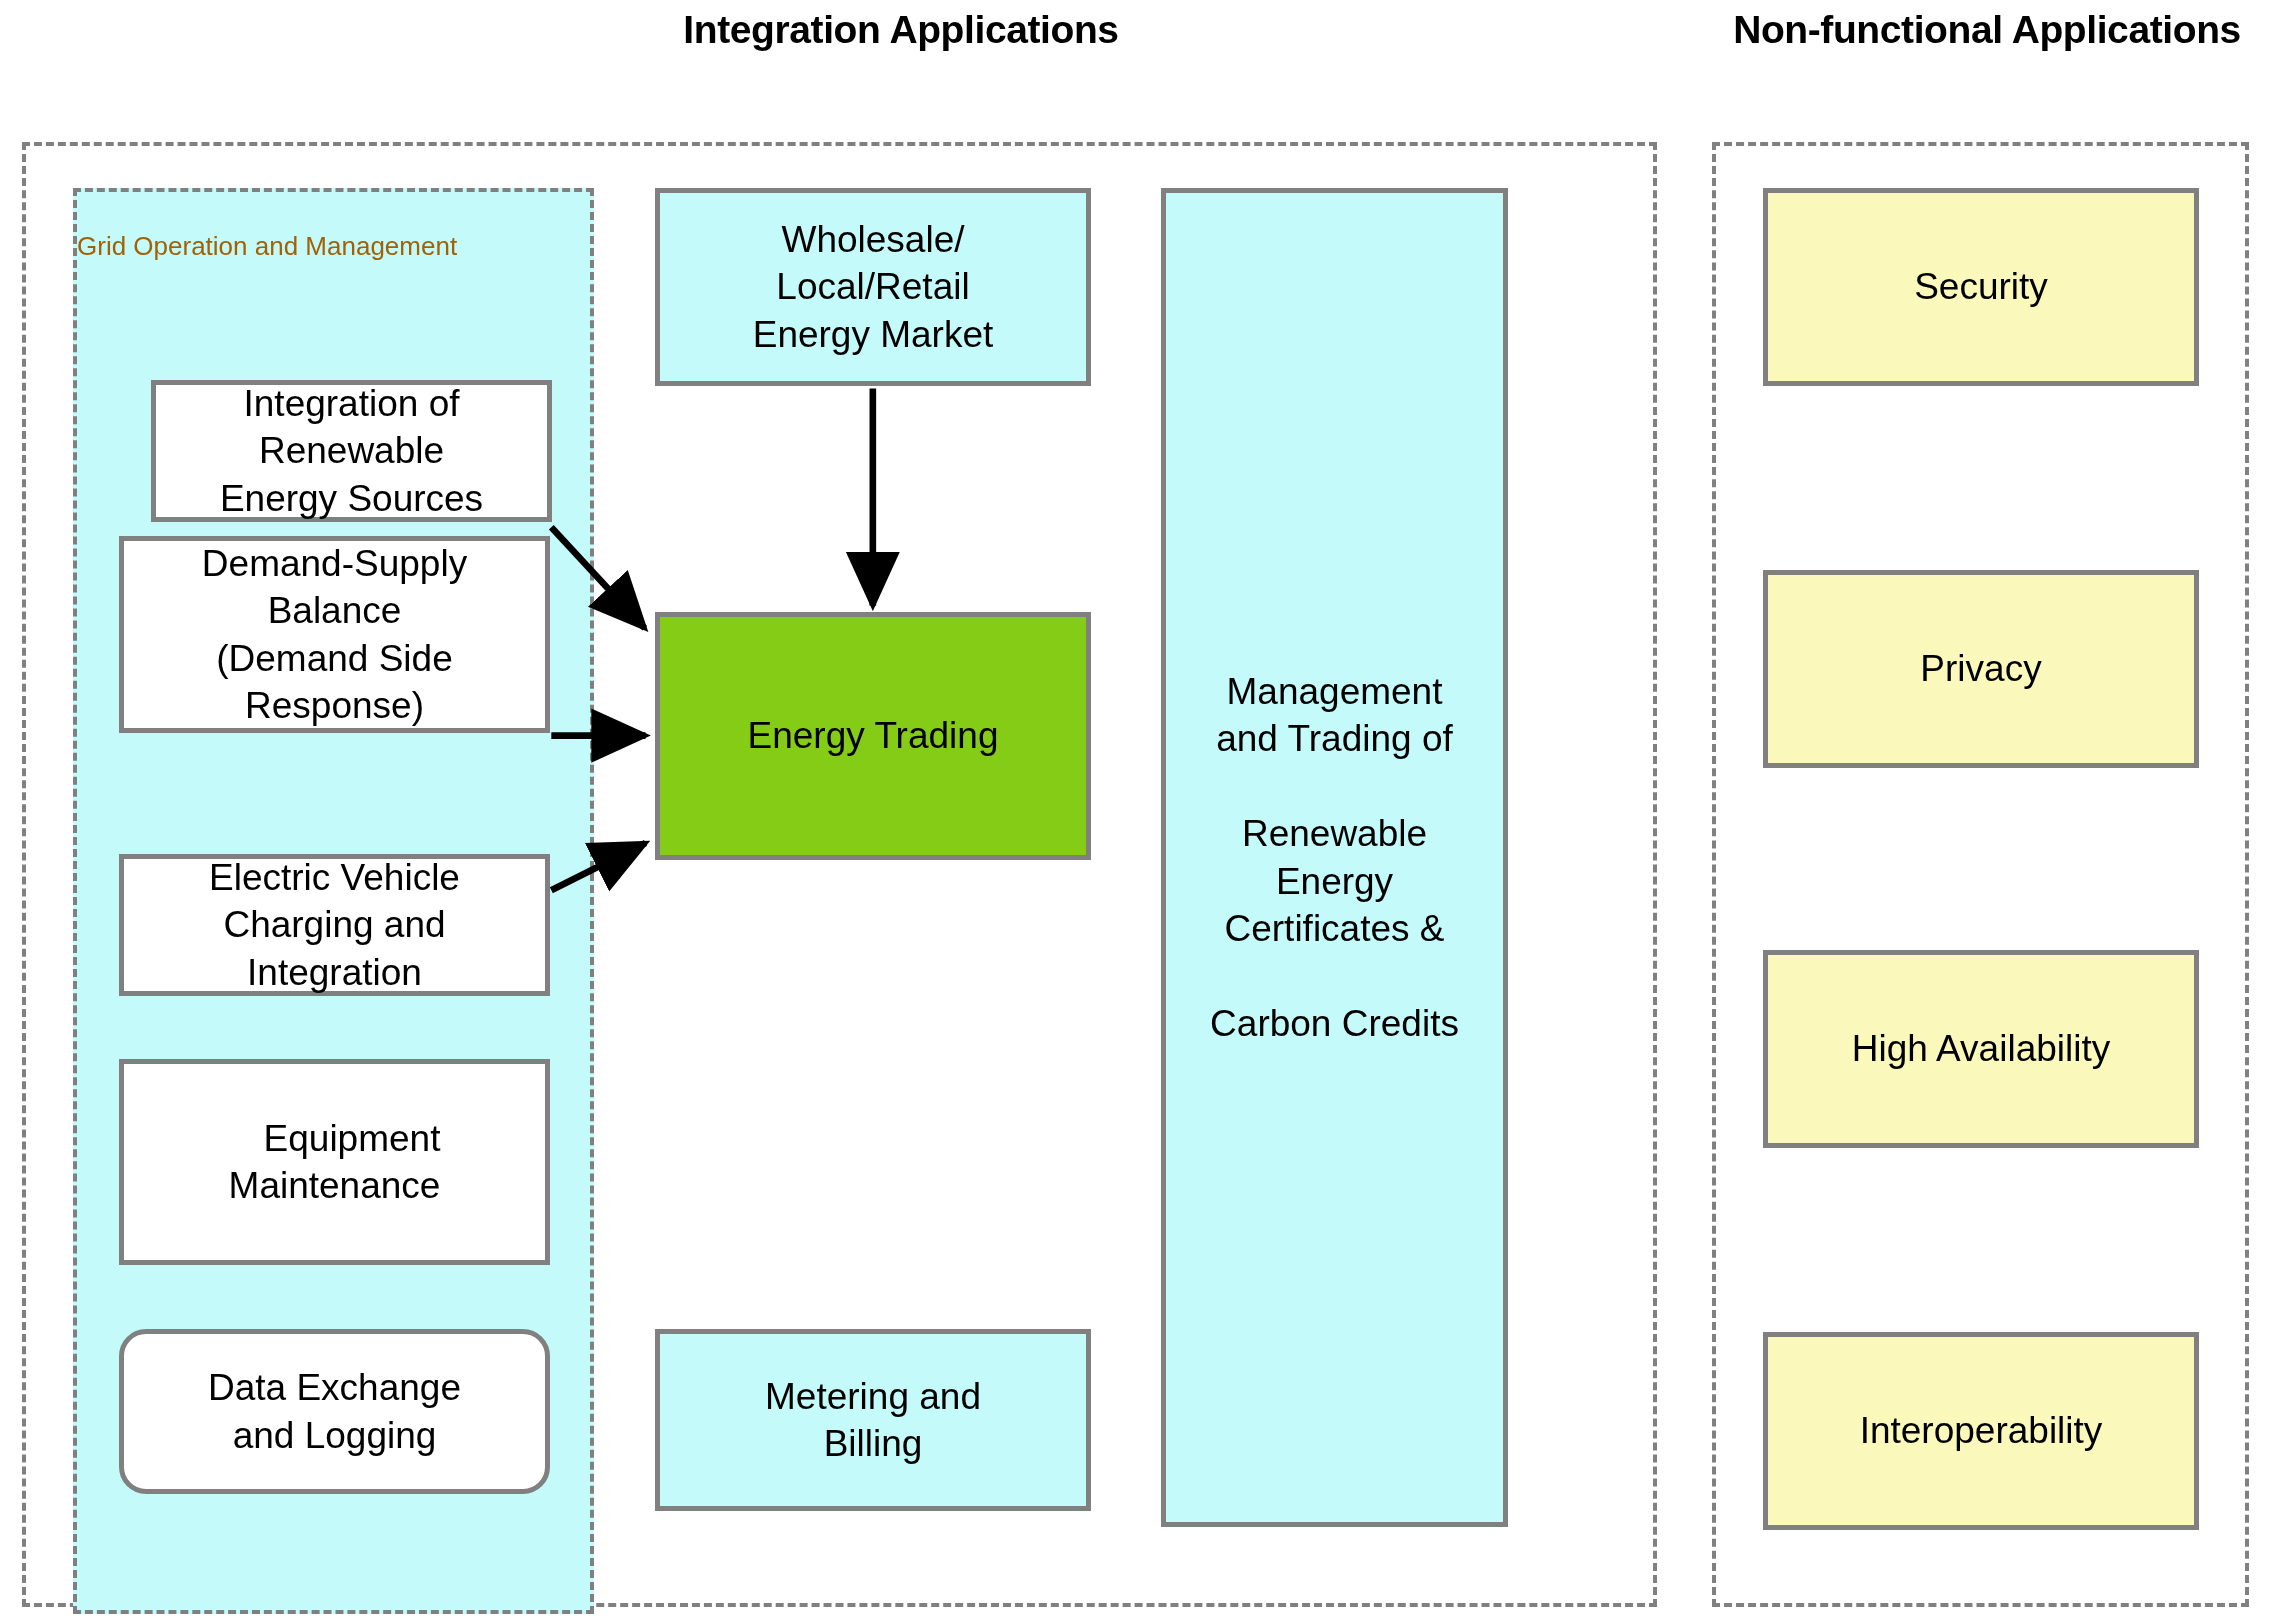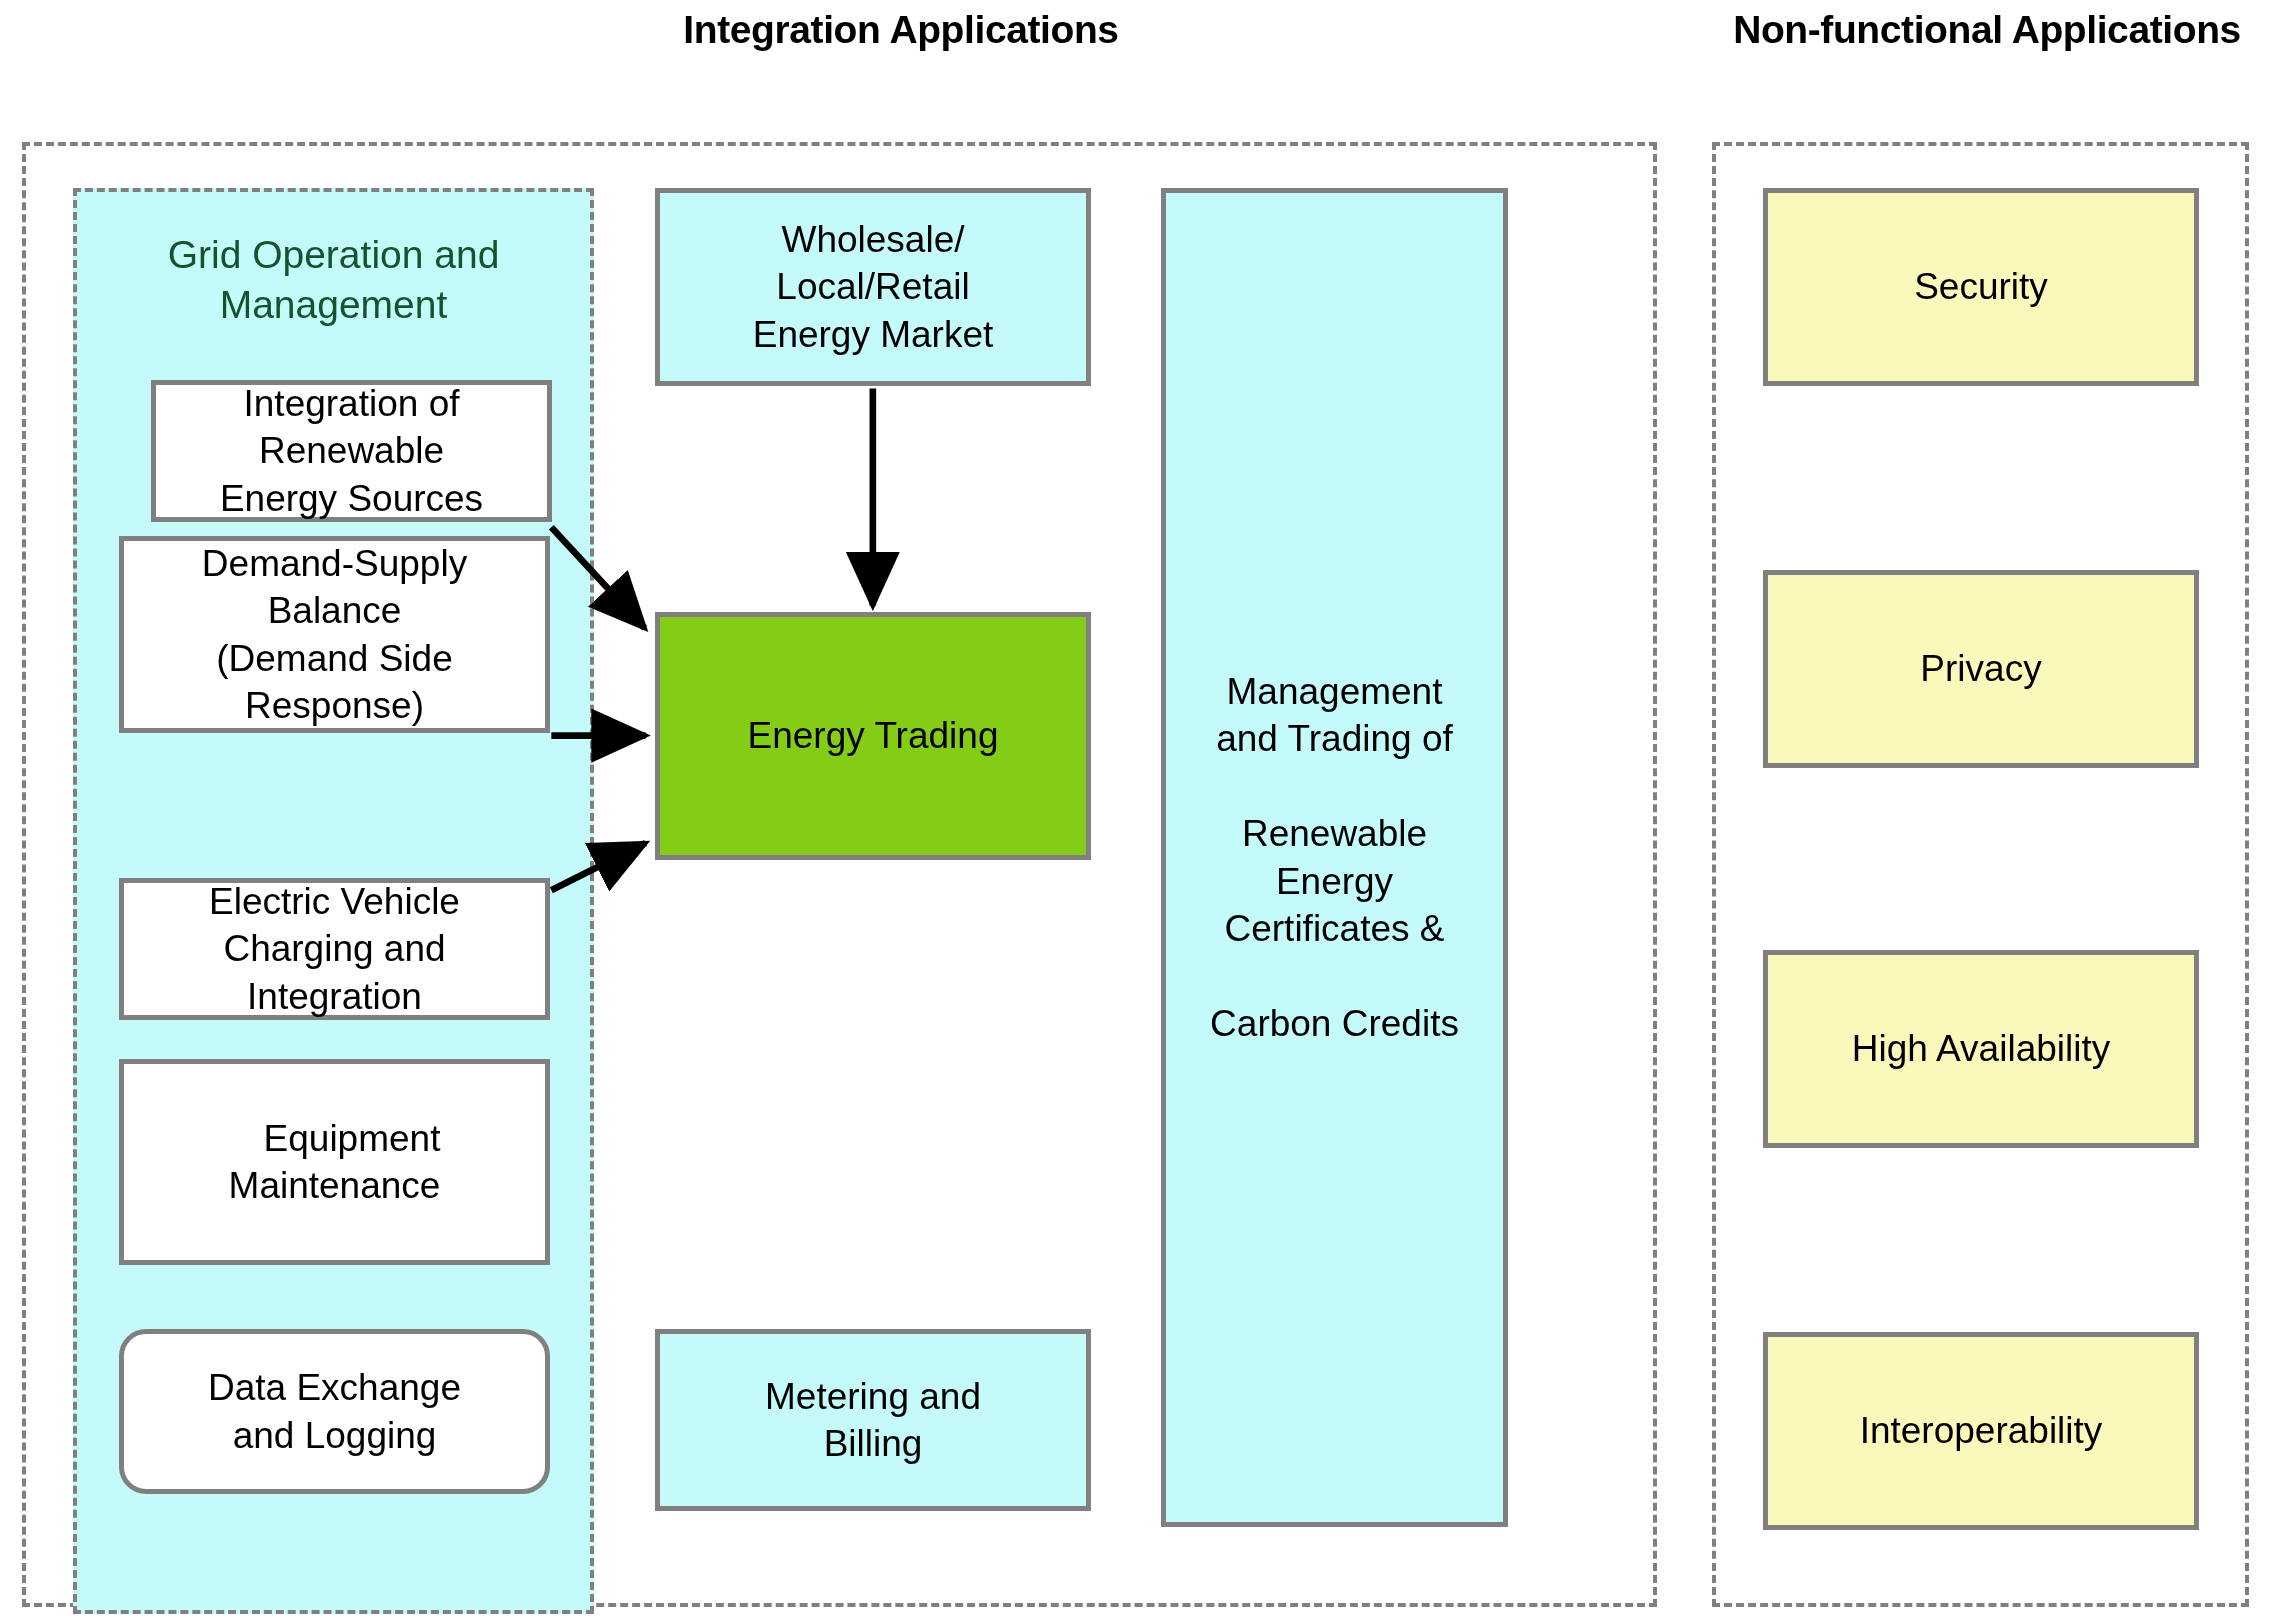--- a/index.html
+++ b/index.html
@@ -49,24 +49,23 @@
     height: 1426px;
     border: 4.1px dashed #808080;
     box-sizing: border-box;
     background: #C5FAFA;
   }
   #group-grid-ops-label {
     position: absolute;
     left: 0;
     top: 38px;
     width: 100%;
-    text-align: center;
-    font-size: 39px;
+    font-size: 26px;
     line-height: 1.28;
-    color: #14532d;
+    color: #a16207;
   }
 
   
   .box {
     position: absolute;
     box-sizing: border-box;
     border: 5px solid #808080;
     display: flex;
     align-items: center;
     justify-content: center;
@@ -78,21 +77,21 @@
     padding: 5px 5px;
   }
   .box-white { background: #ffffff; }
   .box-cyan  { background: #C5FAFA; }
   .box-green { background: #84cc16; }
   .box-yellow{ background: #FBF8BC; }
 
   
   #box-res      { left: 119px; top: 380px;  width: 401px; height: 142px; margin-left: 32px; }
   #box-dsb      { left: 119px; top: 536px;  width: 431px; height: 197px; }
-  #box-ev       { left: 119px; top: 878px; width: 431px; height: 142px; }
+  #box-ev       { left: 119px; top: 854px; width: 431px; height: 142px; }
   #box-equip    { left: 119px; top: 1059px; width: 431px; height: 206px; text-align: right; }
   #box-data     { left: 119px; top: 1329px; width: 431px; height: 165px; border-radius: 27px; }
 
   
   #box-market   { left: 655px;  top: 188px;  width: 436px; height: 198px; }
   #box-trading  { left: 655px;  top: 612px;  width: 436px; height: 248px; }
   #box-metering { left: 655px;  top: 1329px; width: 436px; height: 182px; }
   #box-mgmt     { left: 1161px; top: 188px;  width: 347px; height: 1339px;
                   align-items: center; }
 

